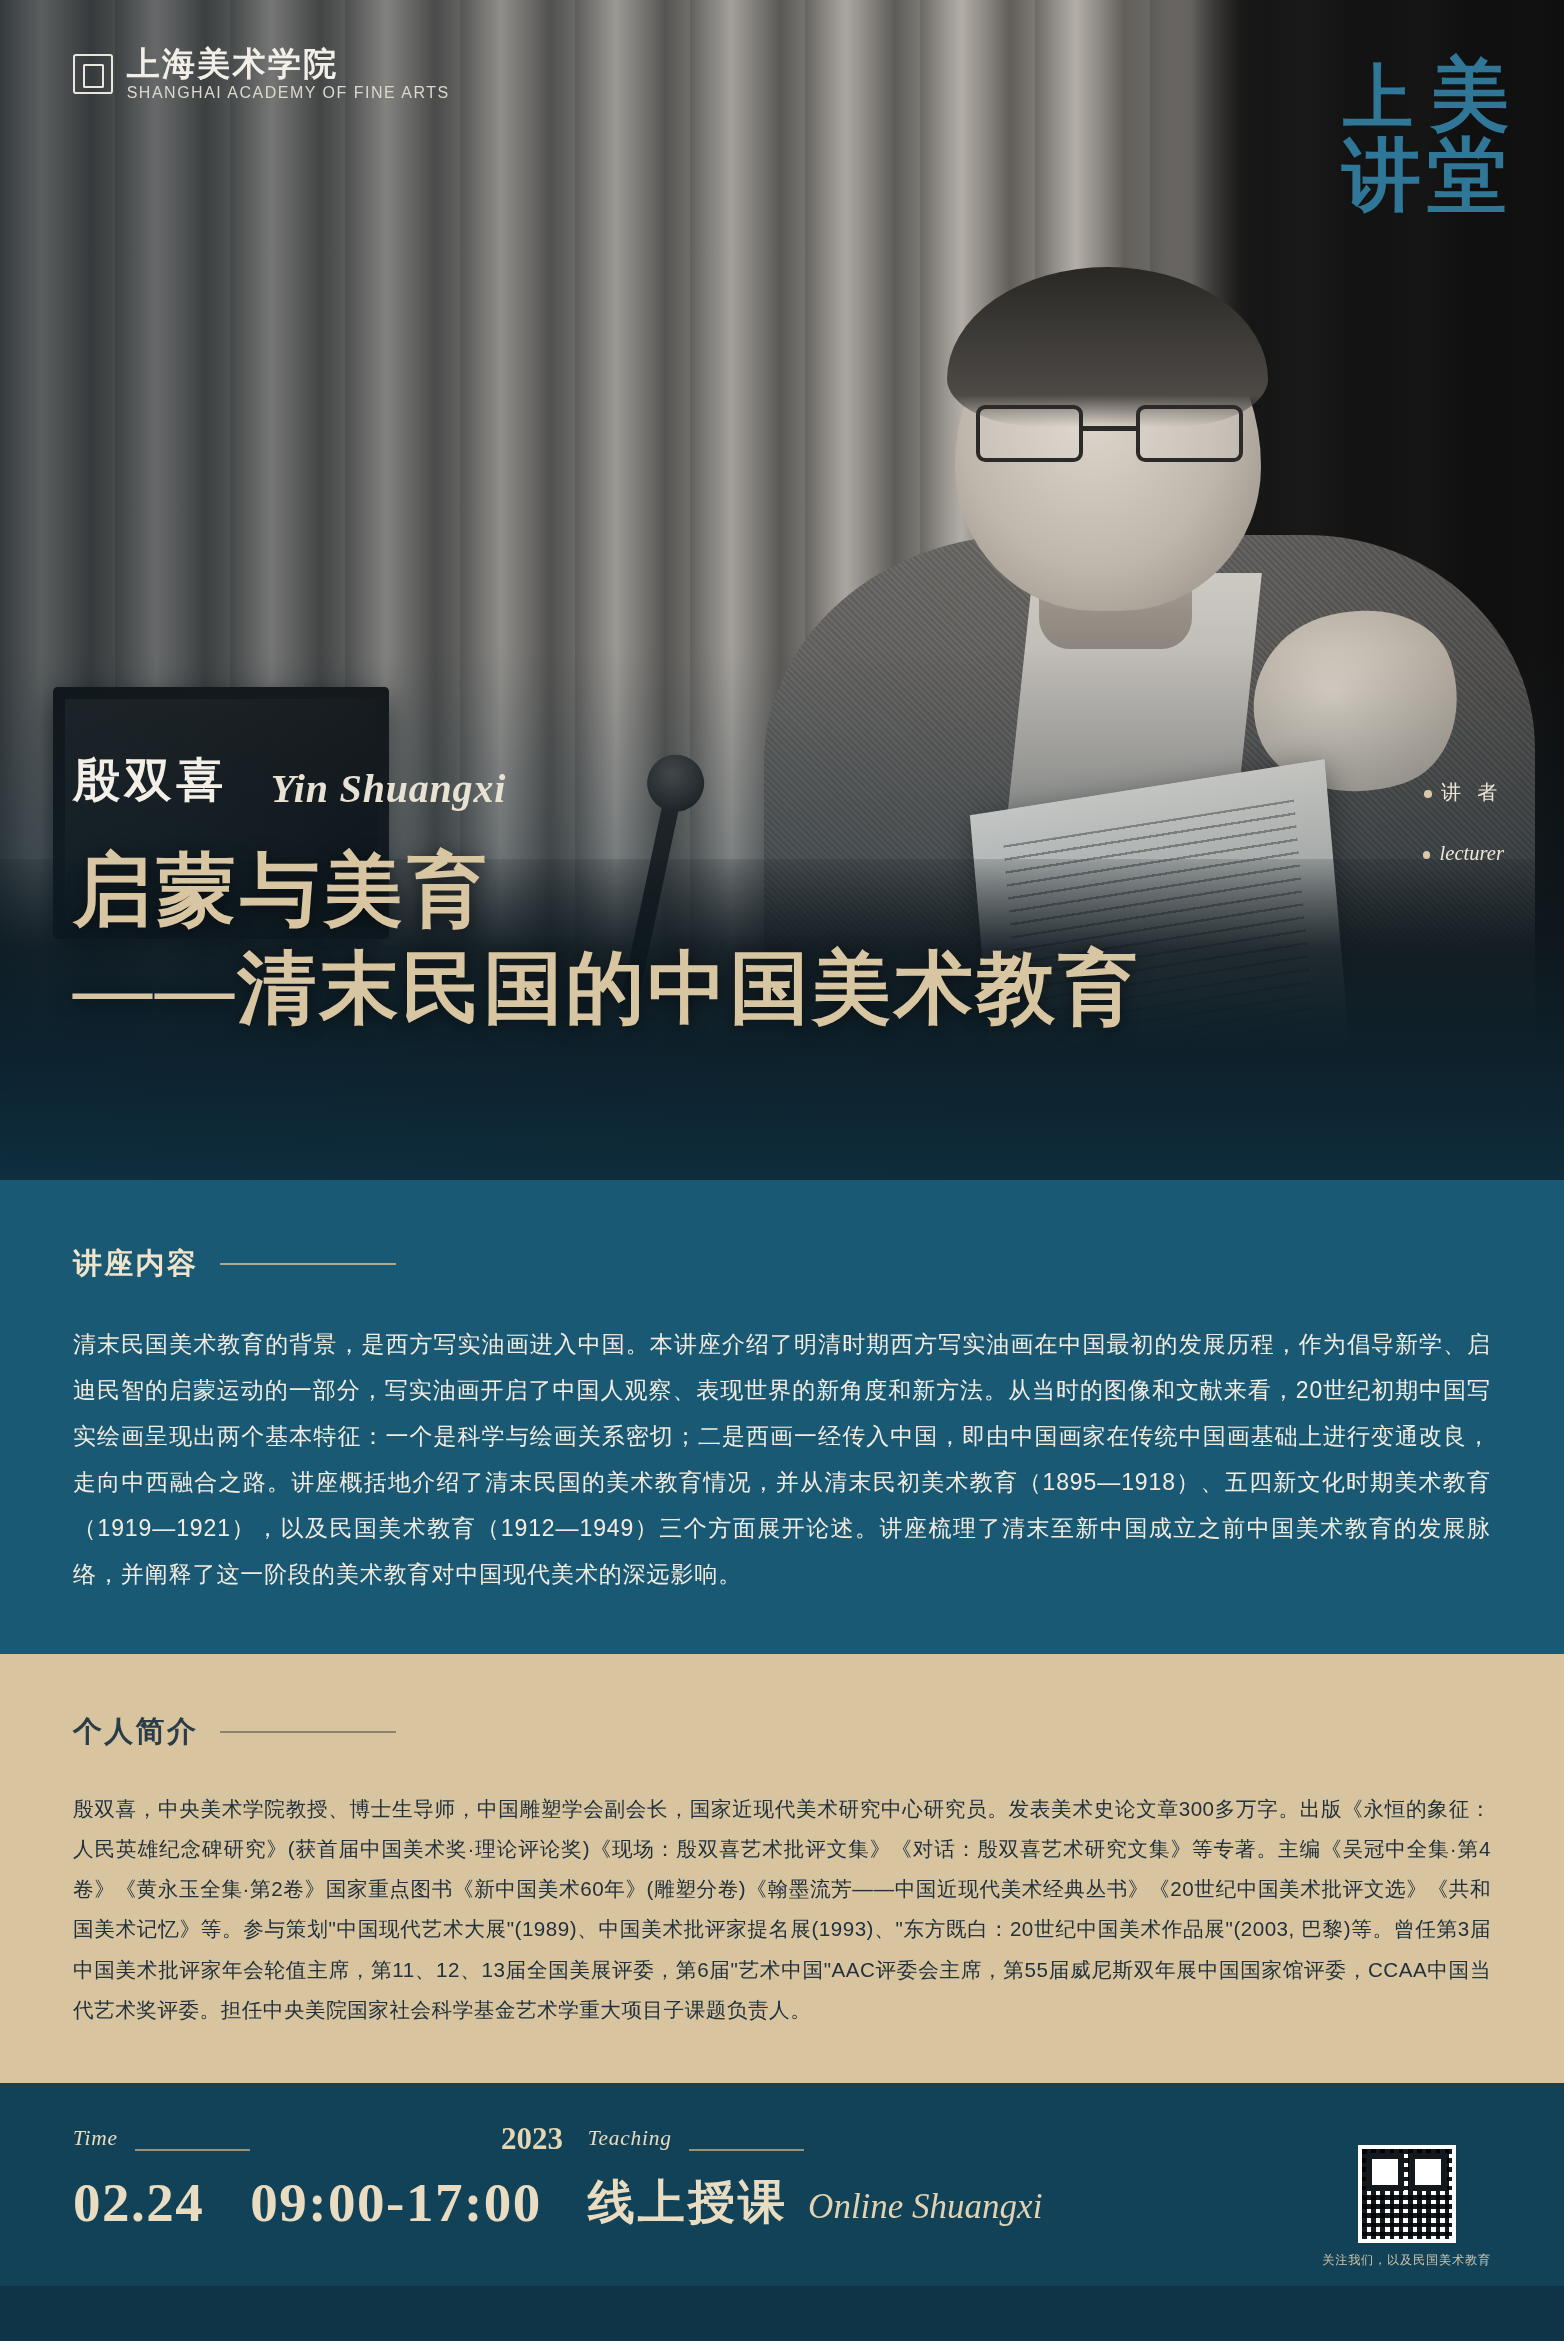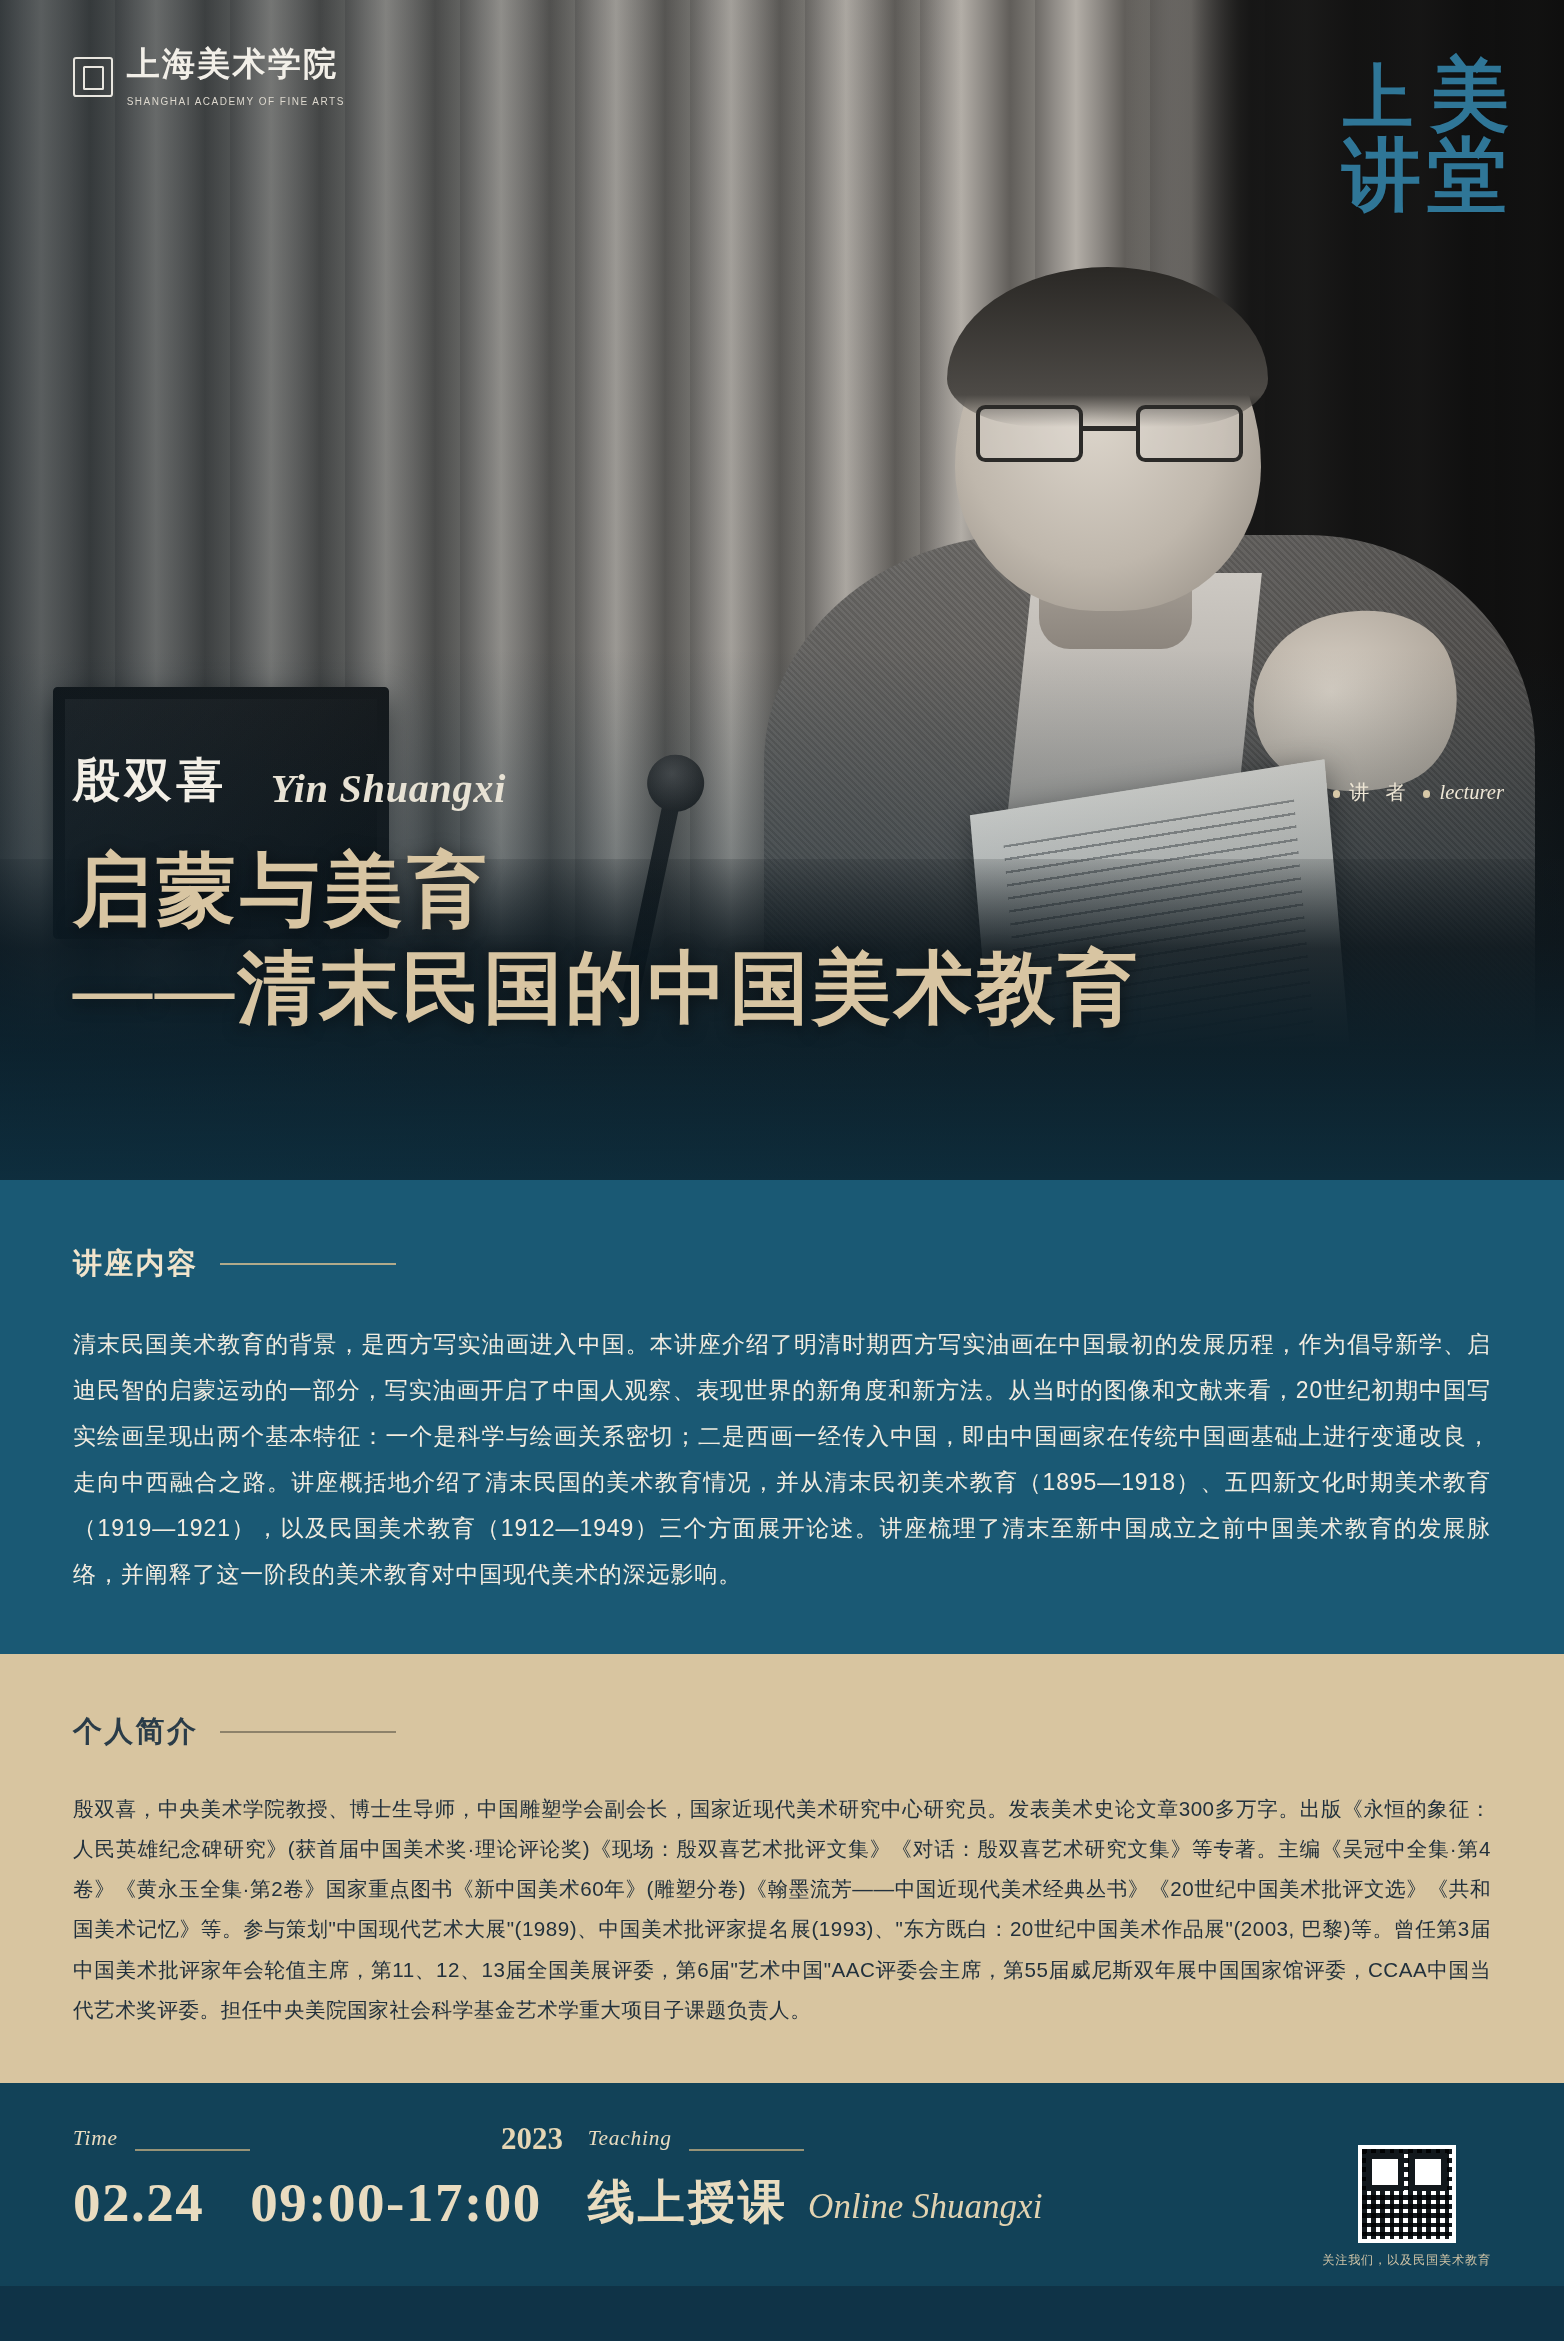--- a/index.html
+++ b/index.html
@@ -178,21 +178,21 @@
     width: 17px; height: 20px;
     border: 2.3px solid #e9e6df;
     border-radius: 1.5px;
   }
   .sh-logo .txt .cn {
     font-size: 33px; color: #f2efe8; letter-spacing: 2.3px;
     font-family: "Liberation Serif", "DejaVu Serif", serif;
     font-weight: bold; line-height: 1.05;
   }
   .sh-logo .txt .en {
-    font-size: 10px; color: #ddd8ce; letter-spacing: 1.5px; margin-top: 14px;
+    font-size: 16px; color: #ddd8ce; letter-spacing: 1.5px; margin-top: 2px;
   }
 
   .brand-stamp {
     position: absolute; right: 53px; top: 37px;
     width: 206px; height: 168px;
     color: #2b6b8e;
     font-family: "Liberation Serif", "DejaVu Serif", serif;
     font-weight: bold;
   }
   .brand-stamp .c1, .brand-stamp .c2, .brand-stamp .c3, .brand-stamp .c4 {
@@ -200,22 +200,23 @@
     color: #2f7697;
     text-shadow: 0 0 1.5px rgba(0,0,0,0.15);
   }
   .brand-stamp .c1 { right: 1.5px;   top: 6.1px;   font-size: 79px; }
   .brand-stamp .c2 { right: 4.6px;   top: 86px; font-size: 79px; }
   .brand-stamp .c3 { right: 98px; top: 13.7px;  font-size: 70px; }
   .brand-stamp .c4 { right: 90px; top: 86px; font-size: 79px; }
 
   .lecturer-tag {
     position: absolute; right: 60px; top: 779px;
-    display: flex; align-items: center; gap: 12px;
+    display: flex; align-items: center; gap: 36px;
     color: #efe7d6;
+    flex-direction: column;
   }
   .lecturer-tag .dot {
     width: 7.6px; height: 7.6px; border-radius: 50%; background: #d8c9a8;
     display: inline-block; margin-right: 9.2px; vertical-align: middle;
   }
   .lecturer-tag .cn { font-size: 20px; letter-spacing: 5.3px; }
   .lecturer-tag .en { font-size: 20.6px; font-style: italic; font-family: "Liberation Serif", serif; }
 
   .speaker {
     position: absolute; left: 73px; top: 749px;

